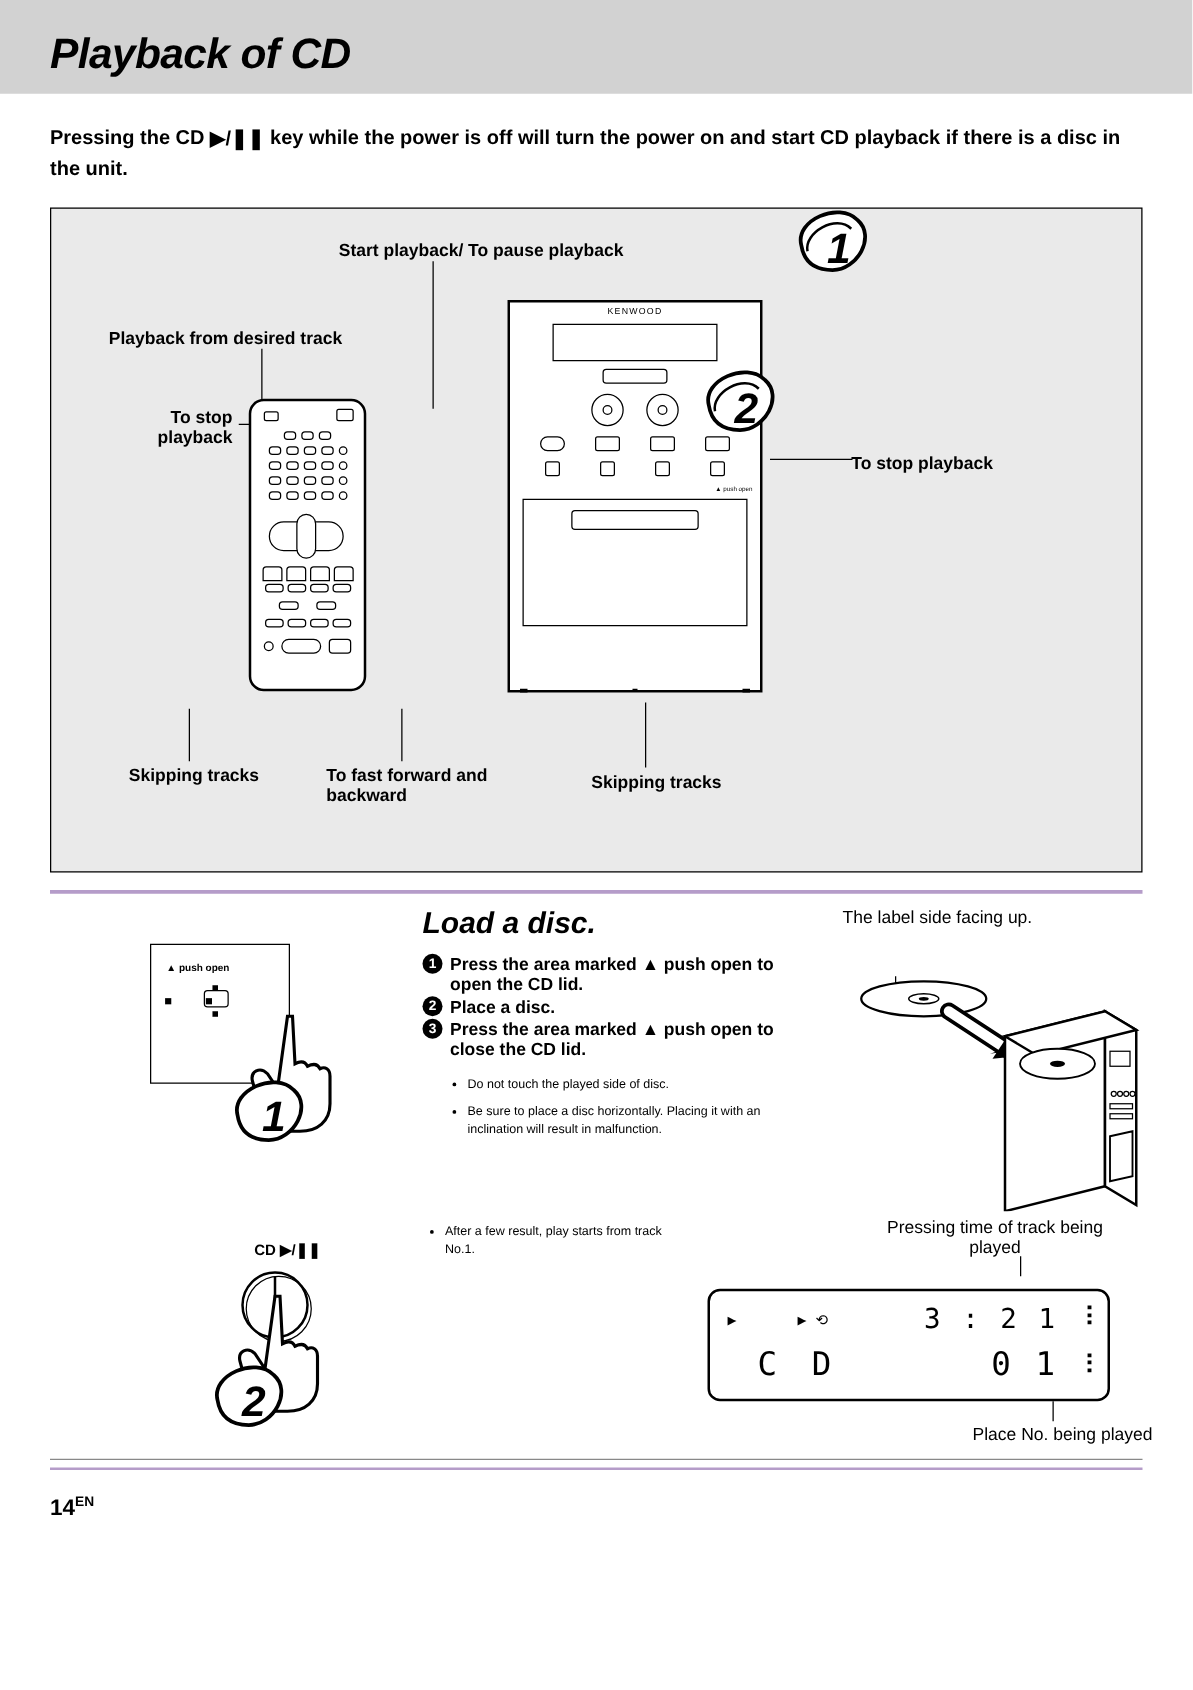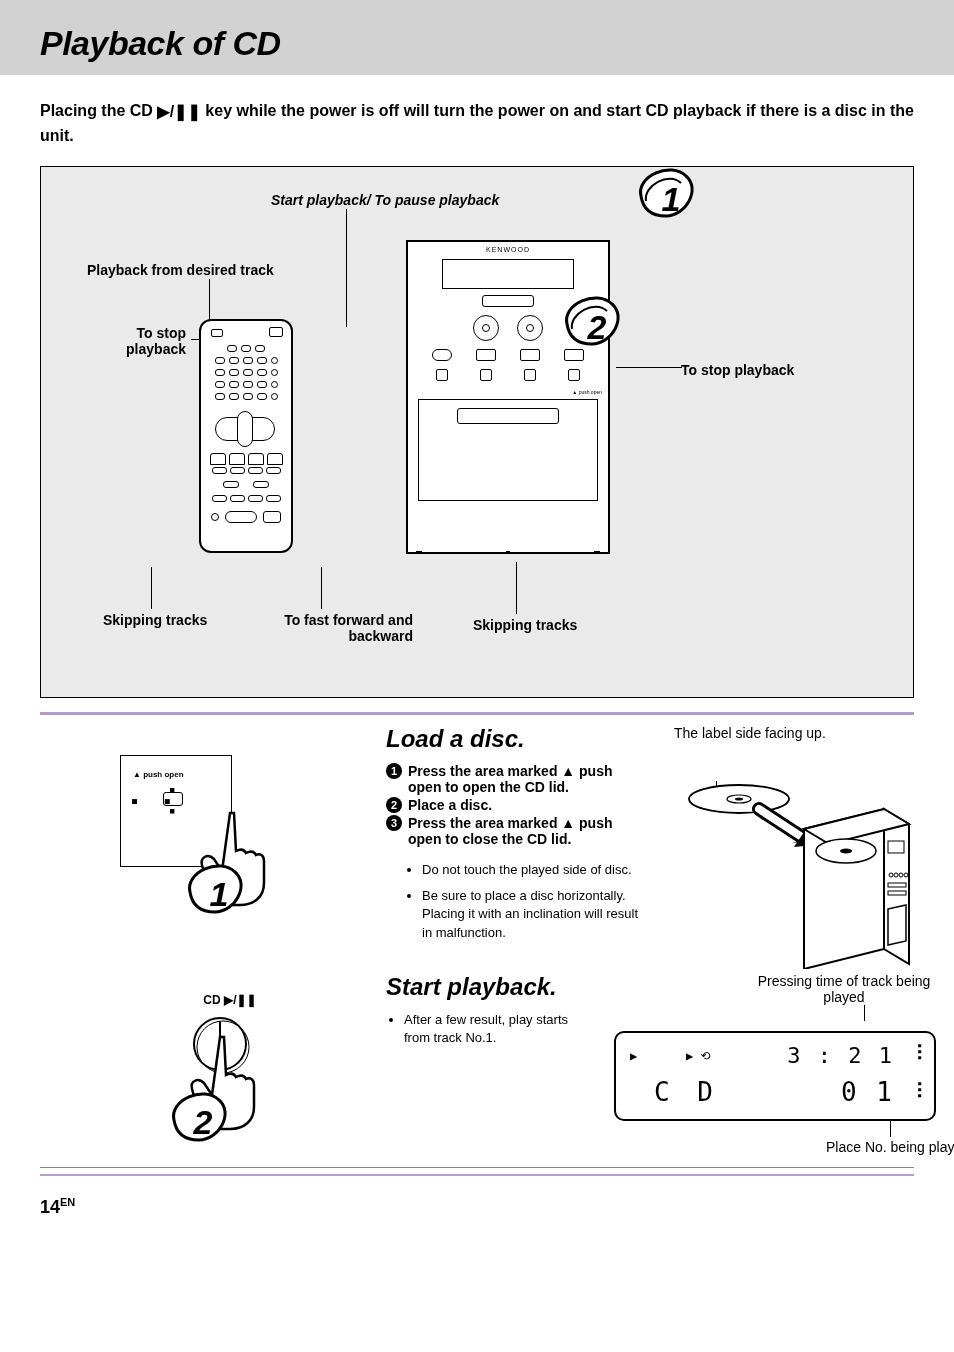--- a/index.html
+++ b/index.html
@@ -106,28 +106,28 @@
   .step-left{ width:280px; flex:0 0 280px; position:relative; }
   .step-left .push-box{
     width:110px;height:110px;border:1.5px solid #000; position:relative; margin-left:80px; margin-top:30px;
     background:#fff;
   }
   .step-left .push-label{font-size:8px; position:absolute; left:12px; top:14px; font-weight:700;}
   .step-left .push-label::before{content:"▲ ";}
   .step-left .dots{position:absolute; left:10px; top:34px; font-size:20px; letter-spacing:10px;font-weight:900;}
   .hand-svg{position:absolute;}
 
-  .step-mid{ flex:1;margin-left:48px; }
+  .step-mid{ flex:1; }
   .step-heading{
     font-size:24px; font-weight:900; font-style:italic;
     font-family:"Arial Black", Arial, sans-serif; margin:0 0 10px 0;
   }
   .sub-step{ display:flex; gap:6px; font-size:14px; font-weight:700; margin:2px 0;}
   .sub-num{ display:inline-flex; width:16px;height:16px;border-radius:50%;background:#000;color:#fff;font-size:11px;align-items:center;justify-content:center; font-style:normal; flex:0 0 16px;}
-  .bul-list{font-size:13px; padding-left:26px; margin:14px 0 0 10px; font-weight:400;}
+  .bul-list{font-size:10px; padding-left:26px; margin:14px 0 0 10px; font-weight:400;}
   .bul-list li{margin:2px 0 8px 0; line-height:1.4;}
 
   .step-right{ width:250px; flex:0 0 250px; position:relative;}
   .label-plain{font-size:14px;}
 
   .disc-figure{position:relative; height:200px;}
 
   .step2-left .cd-label{font-size:12px; font-weight:700; text-align:center;}
 
   .lcd-box{
@@ -146,31 +146,31 @@
   hr.purple{margin:6px 40px 0 40px; border:0; height:2px; background:#b59cc9;}
 </style>
 </head>
 <body>
 
 <div class="header-band">
   <div class="header-title">Playback of CD</div>
 </div>
 
 <div class="intro-text">
-  <span>Placing the CD </span><span class="icon-inline">▶/❚❚</span><span> key while the power is off will turn the power on and start CD playback if there is a disc in the unit.</span>
+  <span>Pressing the CD </span><span class="icon-inline">▶/❚❚</span><span> key while the power is off will turn the power on and start CD playback if there is a disc in the unit.</span>
 </div>
 
 <div class="diagram-box">
 
-  <div class="label" style="left:230px; top:25px;font-style:italic;">Start playback/ To pause playback</div>
+  <div class="label" style="left:230px; top:25px;">Start playback/ To pause playback</div>
   <div class="label" style="left:46px; top:95px;">Playback from desired track</div>
   <div class="label" style="left:65px; top:158px; text-align:right; width:80px;">To stop playback</div>
   <div class="label" style="left:640px; top:195px;">To stop playback</div>
   <div class="label" style="left:62px; top:445px;">Skipping tracks</div>
-  <div class="label" style="left:232px; top:445px; width:140px;text-align:right;">To fast forward and backward</div>
+  <div class="label" style="left:220px; top:445px; width:140px;">To fast forward and backward</div>
   <div class="label" style="left:432px; top:450px;">Skipping tracks</div>
 
   <div class="line" style="left:305px;top:42px;width:1px;height:118px;"></div>
   <div class="line" style="left:168px;top:112px;width:1px;height:80px;"></div>
   <div class="line" style="left:150px;top:172px;width:12px;height:1px;"></div>
   <div class="line" style="left:575px;top:200px;width:66px;height:1px;"></div>
   <div class="line" style="left:110px;top:400px;width:1px;height:42px;"></div>
   <div class="line" style="left:280px;top:400px;width:1px;height:42px;"></div>
   <div class="line" style="left:475px;top:395px;width:1px;height:52px;"></div>
 
@@ -382,21 +382,20 @@
     <svg class="hand-svg" style="left:132px;top:56px;" width="100" height="110">
       <path d="M48 8 L52 8 L54 46 C 58 44 62 44 64 48 C 68 46 72 46 74 50 C 78 48 82 50 82 56 L82 78 C 82 92 72 100 58 100 L44 100 C 34 100 28 92 26 82 L20 60 C 18 52 26 48 32 54 L40 66 Z" fill="#fff" stroke="#000" stroke-width="2.5"></path>
     </svg>
     <svg class="hand-svg" style="left:124px;top:112px;" width="80" height="70">
       <path d="M10 35 C 5 15, 40 0, 55 15 C 70 28, 55 55, 35 55 C 20 55, 12 48, 10 35 Z" fill="#fff" stroke="#000" stroke-width="3"></path>
     </svg>
     <div class="callout-circle" style="left:137px;top:123px;">2</div>
   </div>
 
   <div class="step-mid" style="flex:0 0 210px;">
-    <h2 class="step-heading">Start playback.</h2>
     <ul class="bul-list" style="padding-left:18px;margin-top:6px;margin-left:0;">
       <li>After a few result, play starts from track No.1.</li>
     </ul>
   </div>
 
   <div class="step-right" style="width:360px;flex:0 0 360px;">
     <div class="label-plain" style="text-align:center;margin-left:140px;width:180px;">Pressing time of track being played</div>
     <div class="line" style="position:relative;left:250px;width:1px;height:16px;"></div>
     <div class="lcd-box">
       <span style="position:absolute;left:14px;top:16px;font-size:12px;">▶</span>

